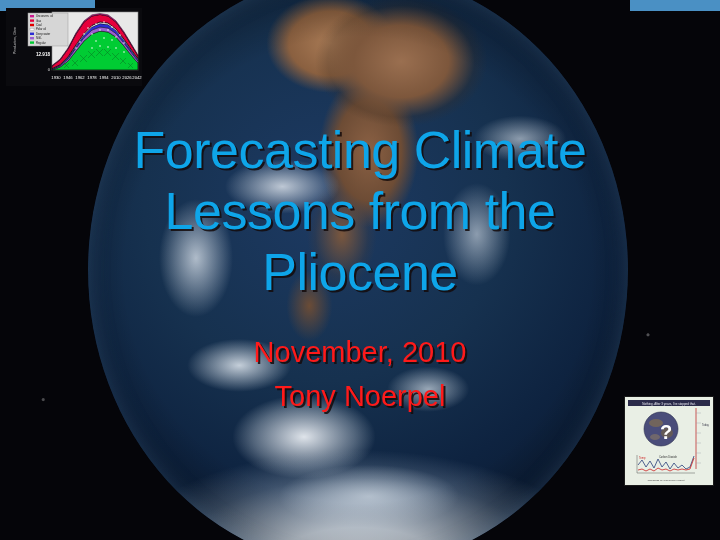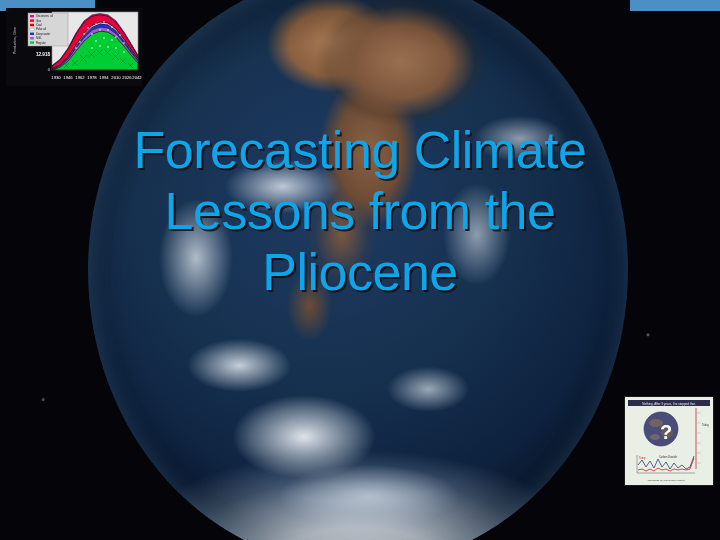--- a/index.html
+++ b/index.html
@@ -232,20 +232,24 @@
         <rect x="24" y="33.4" width="4" height="2.4" fill="#00cc33"></rect>
           <text x="30" y="35.6" font-family="Liberation Sans, sans-serif" font-size="2.8" fill="#111">Regular</text>
       </g>
     </svg>
   </div>
 
   <div class="title-block">Forecasting Climate
 Lessons from the
 Pliocene</div>
 
+  <div class="subtitle-block">
+    <span class="subtitle-line">November, 2010</span>
+    <span class="subtitle-line">Tony Noerpel</span>
+  </div>
 
   <div class="thumb">
     <svg width="88" height="88" viewBox="0 0 88 88">
       <rect x="0" y="0" width="88" height="88" fill="#e9efe5"></rect>
       <rect x="3" y="3" width="82" height="6" fill="#2b2b4a"></rect>
       <text x="44" y="7.6" text-anchor="middle" font-family="Liberation Sans, sans-serif" font-size="3" fill="#e9e9f2">Nothing. After 3 years, I've stopped that.</text>
 
       <circle cx="36" cy="32" r="17" fill="#4a4d7a"></circle>
       <circle cx="36" cy="32" r="17" fill="none" stroke="#2e3050" stroke-width="0.6"></circle>
       <ellipse cx="31" cy="26" rx="7" ry="4" fill="#7a6a55" opacity="0.8"></ellipse>

